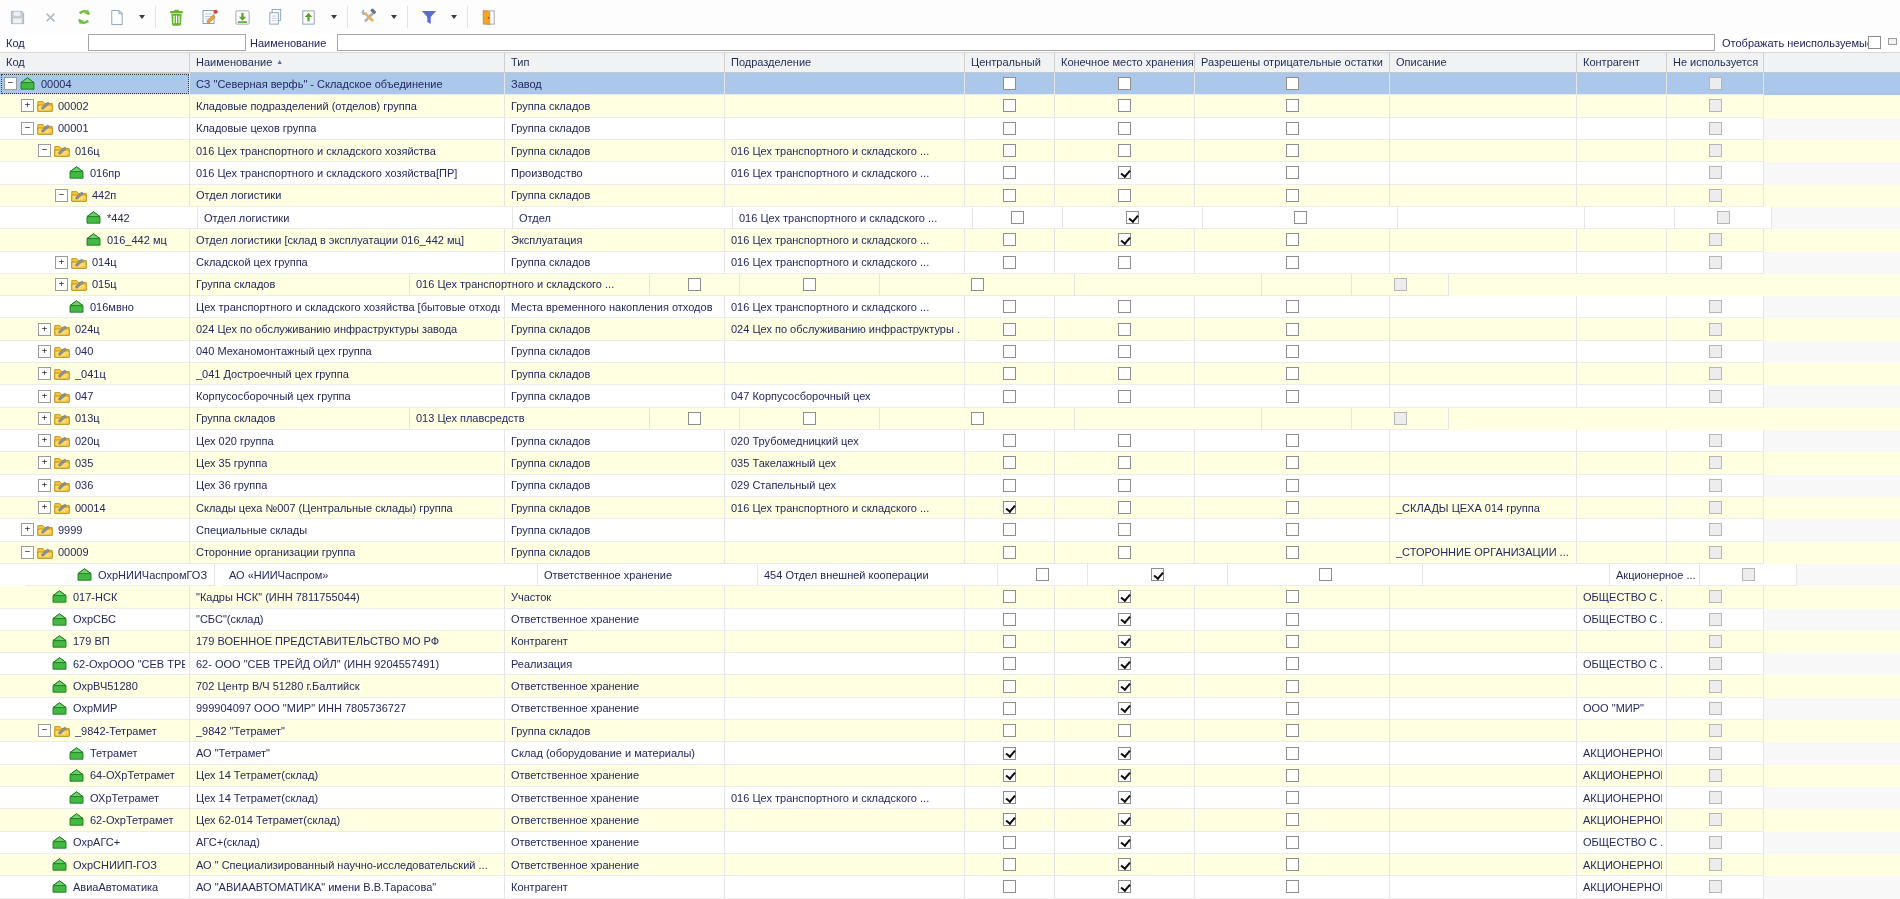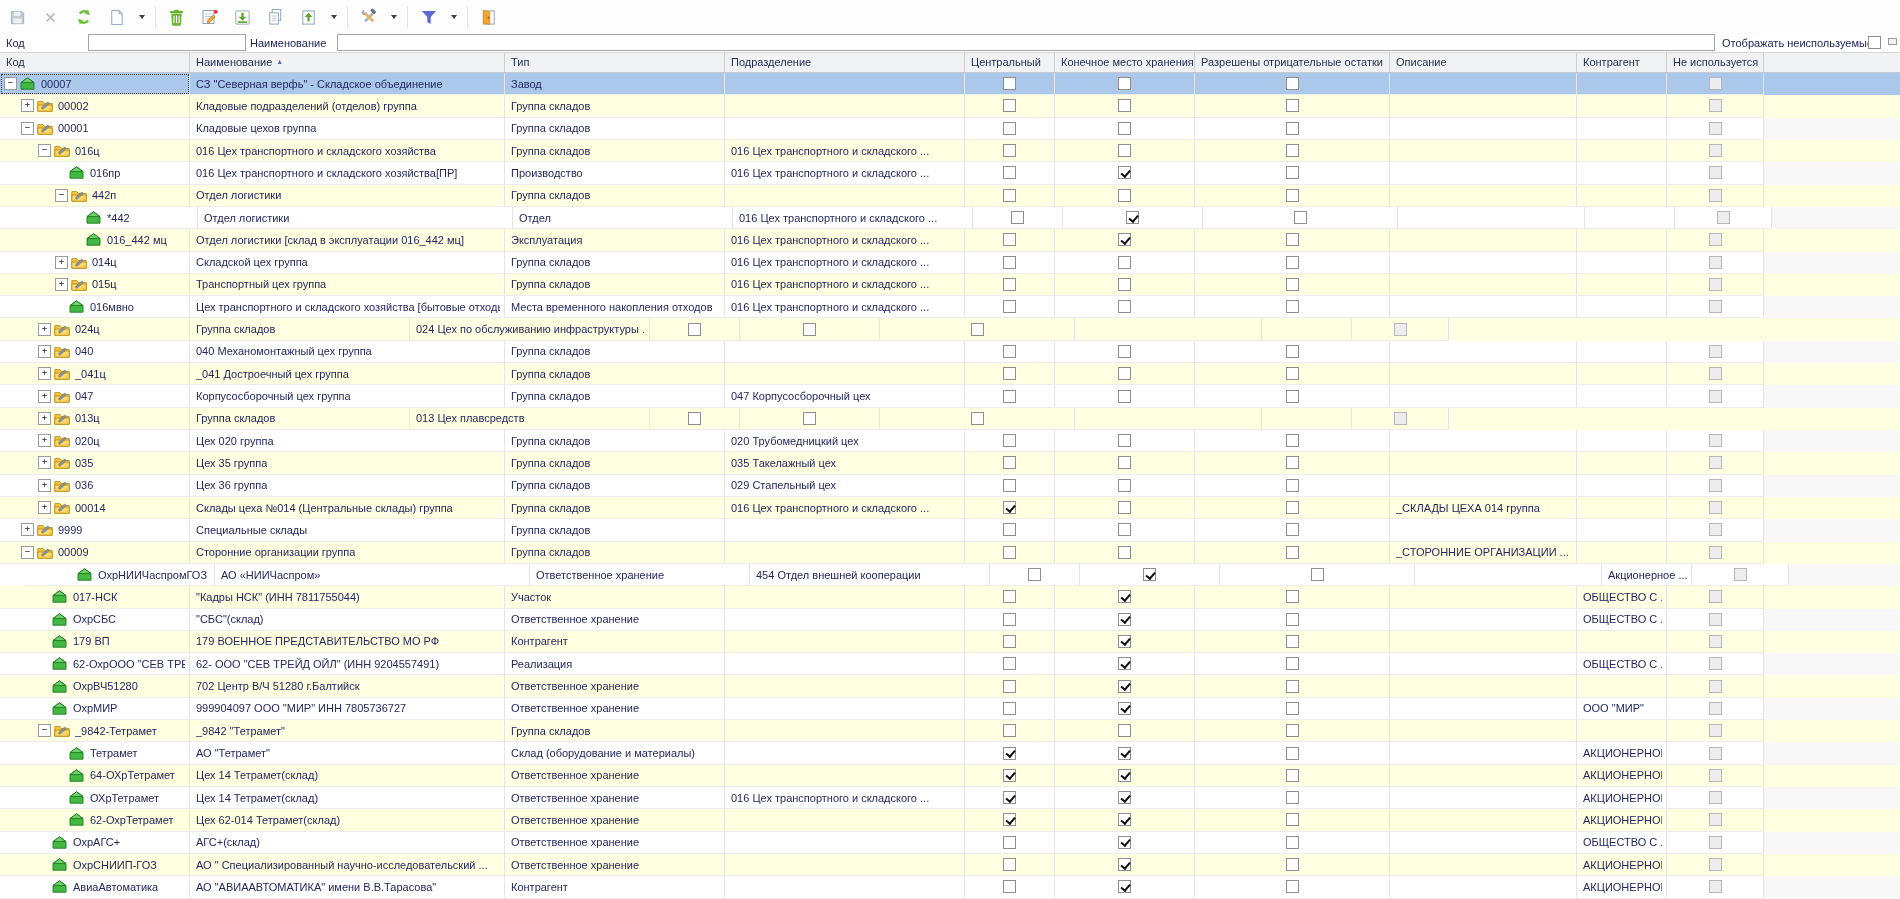--- a/index.html
+++ b/index.html
@@ -231,21 +231,21 @@
   <div id="gbody">
       <div class="grow selected">
         <div class="cell" style="width: 190px; padding-left: 4px;">
           <span class="exp">−</span>
           <span class="ticon">
             <svg width="15" height="13" viewBox="0 0 15 13">
               <path d="M7.5.8 14 5.6V12.2H1V5.6z" fill="#43b843" stroke="#1c7a1c" stroke-width=".9"></path>
               <path d="M7.5.8 14 5.6H1z" fill="#6fd06f" stroke="#1c7a1c" stroke-width=".9"></path>
             </svg>
           </span>
-          <span class="code-text">00007</span>
+          <span class="code-text">00004</span>
         </div>
         <div class="cell" style="width: 315px;">
           <span class="cell-text">СЗ "Северная верфь" - Складское объединение</span>
         </div>
         <div class="cell" style="width: 220px;">
           <span class="cell-text">Завод</span>
         </div>
         <div class="cell" style="width: 240px;">
           <span class="cell-text"></span>
         </div>
@@ -605,23 +605,20 @@
           <span class="ticon">
             <svg width="16" height="13" viewBox="0 0 16 13">
               <path d="M.8 2.6h5l1.4 1.8h8v7.8H.8z" fill="#f5c642" stroke="#b8860b" stroke-width=".8"></path>
               <path d="M.8 6h14.4v6.2H.8z" fill="#ffd966" stroke="#b8860b" stroke-width=".8"></path>
               <rect x="7.2" y="2.2" width="2.2" height="9" rx=".8" transform="rotate(48 8.3 6.7)" fill="#8a949e" stroke="#5f6870" stroke-width=".5"></rect>
               <path d="M12.6 9.4l1.8 1.4-2.3-.1z" fill="#f2a33c"></path>
             </svg>
           </span>
           <span class="code-text">015ц</span>
         </div>
-        <div class="cell" style="width: 315px;">
-          <span class="cell-text">Транспортный цех группа</span>
-        </div>
         <div class="cell" style="width: 220px;">
           <span class="cell-text">Группа складов</span>
         </div>
         <div class="cell" style="width: 240px;">
           <span class="cell-text">016 Цех транспортного и складского ...</span>
         </div>
         <div class="cell ckcell" style="width: 90px;">
           <span class="ck"></span>
         </div>
         <div class="cell ckcell" style="width: 140px;">
@@ -687,20 +684,23 @@
           <span class="ticon">
             <svg width="16" height="13" viewBox="0 0 16 13">
               <path d="M.8 2.6h5l1.4 1.8h8v7.8H.8z" fill="#f5c642" stroke="#b8860b" stroke-width=".8"></path>
               <path d="M.8 6h14.4v6.2H.8z" fill="#ffd966" stroke="#b8860b" stroke-width=".8"></path>
               <rect x="7.2" y="2.2" width="2.2" height="9" rx=".8" transform="rotate(48 8.3 6.7)" fill="#8a949e" stroke="#5f6870" stroke-width=".5"></rect>
               <path d="M12.6 9.4l1.8 1.4-2.3-.1z" fill="#f2a33c"></path>
             </svg>
           </span>
           <span class="code-text">024ц</span>
         </div>
+        <div class="cell" style="width: 315px;">
+          <span class="cell-text">024 Цех по обслуживанию инфраструктуры завода</span>
+        </div>
         <div class="cell" style="width: 220px;">
           <span class="cell-text">Группа складов</span>
         </div>
         <div class="cell" style="width: 240px;">
           <span class="cell-text">024 Цех по обслуживанию инфраструктуры ...</span>
         </div>
         <div class="cell ckcell" style="width: 90px;">
           <span class="ck"></span>
         </div>
         <div class="cell ckcell" style="width: 140px;">
@@ -1018,21 +1018,21 @@
             <svg width="16" height="13" viewBox="0 0 16 13">
               <path d="M.8 2.6h5l1.4 1.8h8v7.8H.8z" fill="#f5c642" stroke="#b8860b" stroke-width=".8"></path>
               <path d="M.8 6h14.4v6.2H.8z" fill="#ffd966" stroke="#b8860b" stroke-width=".8"></path>
               <rect x="7.2" y="2.2" width="2.2" height="9" rx=".8" transform="rotate(48 8.3 6.7)" fill="#8a949e" stroke="#5f6870" stroke-width=".5"></rect>
               <path d="M12.6 9.4l1.8 1.4-2.3-.1z" fill="#f2a33c"></path>
             </svg>
           </span>
           <span class="code-text">00014</span>
         </div>
         <div class="cell" style="width: 315px;">
-          <span class="cell-text">Склады цеха №014 (Центральные склады) группа</span>
+          <span class="cell-text">Склады цеха №007 (Центральные склады) группа</span>
         </div>
         <div class="cell" style="width: 220px;">
           <span class="cell-text">Группа складов</span>
         </div>
         <div class="cell" style="width: 240px;">
           <span class="cell-text">016 Цех транспортного и складского ...</span>
         </div>
         <div class="cell ckcell" style="width: 90px;">
           <span class="ck checked"></span>
         </div>
@@ -1141,21 +1141,21 @@
         <div class="cell" style="width: 190px; padding-left: 38px; margin-left: 25px;">
           <span class="tspacer"></span>
           <span class="ticon">
             <svg width="15" height="13" viewBox="0 0 15 13">
               <path d="M7.5.8 14 5.6V12.2H1V5.6z" fill="#43b843" stroke="#1c7a1c" stroke-width=".9"></path>
               <path d="M7.5.8 14 5.6H1z" fill="#6fd06f" stroke="#1c7a1c" stroke-width=".9"></path>
             </svg>
           </span>
           <span class="code-text">ОхрНИИЧаспромГОЗ</span>
         </div>
-        <div class="cell" style="width: 315px;">
+        <div class="cell" style="width: 315px; margin-left: 8px;">
           <span class="cell-text">АО «НИИЧаспром»</span>
         </div>
         <div class="cell" style="width: 220px;">
           <span class="cell-text">Ответственное хранение</span>
         </div>
         <div class="cell" style="width: 240px;">
           <span class="cell-text">454  Отдел внешней кооперации</span>
         </div>
         <div class="cell ckcell" style="width: 90px;">
           <span class="ck"></span>

